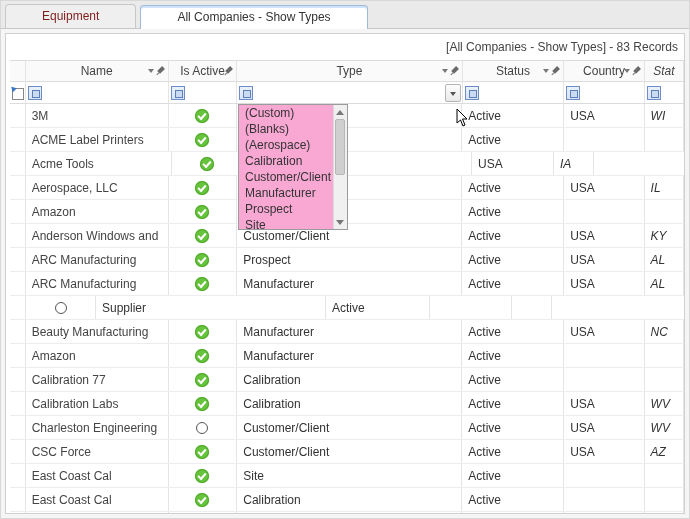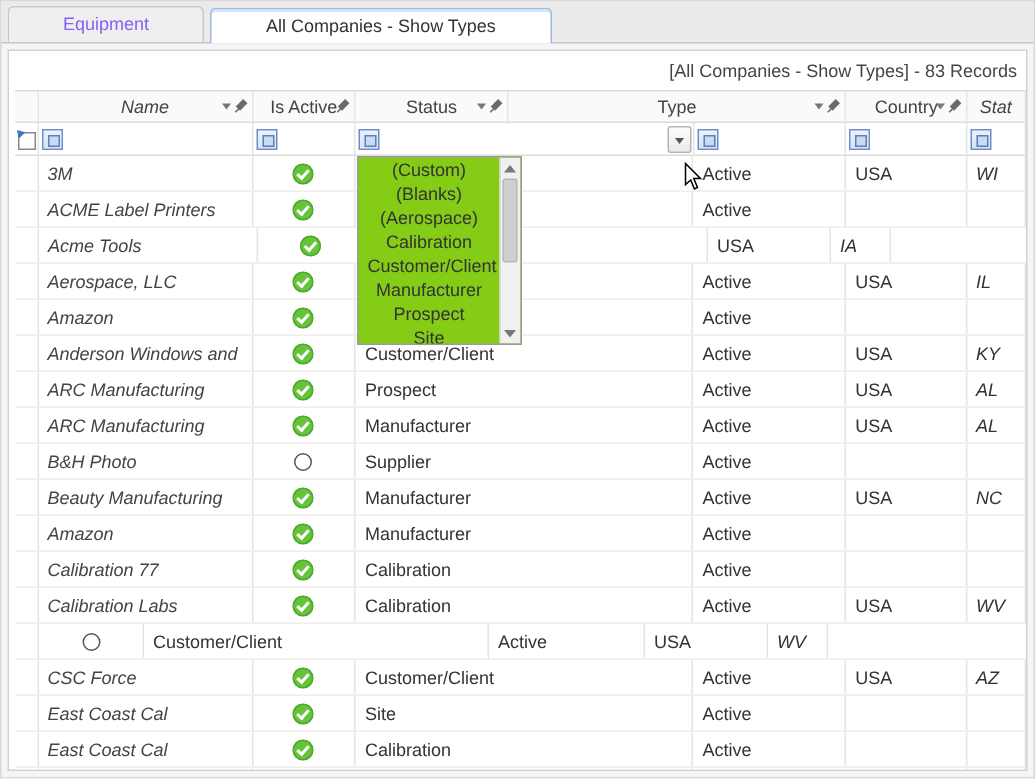--- a/index.html
+++ b/index.html
@@ -33,21 +33,21 @@
     line-height: 22px;
     padding: 0 36px;
     border: 1px solid #c8c8c8;
     border-bottom: none;
     background: #f7f7f7;
     border-radius: 4px 4px 0 0;
     margin-left: 4px;
     position: relative;
     color: #555;
   }
-  .tab.inactive { background: #efefef; color:#8b5cf6;text-align:center; }
+  .tab.inactive { background: #efefef; color:#7f1d1d;text-align:center; }
   .tab.active {
     background: #fff;
     border-color: #9fb9d6;
     box-shadow: inset 0 2px 0 #cfe3fa;
     top: 1px;
     color: #333;
   }
   .workspace {
     flex: 1;
     background: #fff;
@@ -80,21 +80,21 @@
     background: #fafafa;
   }
   .filterrow {
     display: flex;
     height: 22px;
     border-bottom: 1px solid #dcdcdc;
     background: #fff;
   }
   .cell { border-right: 1px solid #e5e5e5; display:flex; align-items:center; }
   .col-sel   { width: 16px; }
-  .col-name  { width: 146px; font-style: italic; }
+  .col-name  { width: 146px; }
   .col-active{ width: 70px; }
   .col-type  { width: 230px; }
   .col-status{ width: 104px; }
   .col-country{ width: 82px; }
   .col-state { width: 40px; font-style: italic; }
   .hdr .cell {
     justify-content: center;
     color: #444;
     position: relative;
     font-weight: 400;
@@ -195,25 +195,24 @@
   }
   .icon-circle {
     width:12px;height:12px;border-radius:50%;
     border:1.5px solid #555;
   }
   .dropdown-popup {
     position:absolute;
     left:232px;
     top:70px;
     width:110px;
-    background:#84cc16;
+    background:#f9a8d4;
     border:1px solid #9b9b9b;
     z-index:50;
     font-size:12px;
-    text-align:center;
   }
   .dropdown-popup .scroll {
     max-height:124px;
     overflow:hidden;
     position:relative;
     padding-right:14px;
   }
   .dropdown-popup .scrollbar{
     position:absolute; right:0; top:0; bottom:0; width:14px;
     background:#f0f0f0; border-left:1px solid #dcdcdc;
@@ -267,30 +266,30 @@
         <div class="cell col-sel"></div>
         <div class="cell col-name">
           <span class="lbl">Name</span>
           <span class="sort-caret"></span>
           <span class="pin"></span>
         </div>
         <div class="cell col-active">
           <span class="lbl">Is Active</span>
           <span class="pin"></span>
         </div>
+        <div class="cell col-type">
+          <span class="lbl">Type</span>
+          <span class="sort-caret"></span>
+          <span class="pin"></span>
+        </div>
         <div class="cell col-status">
           <span class="lbl">Status</span>
           <span class="sort-caret"></span>
           <span class="pin"></span>
         </div>
-        <div class="cell col-type">
-          <span class="lbl">Type</span>
-          <span class="sort-caret"></span>
-          <span class="pin"></span>
-        </div>
         <div class="cell col-country">
           <span class="lbl">Country</span>
           <span class="sort-caret"></span>
           <span class="pin"></span>
         </div>
         <div class="cell col-state">
           <span class="lbl">Stat</span>
         </div>
       </div>
 
@@ -407,21 +406,20 @@
             <div class="cell col-active">
               <span class="icon-check"></span>
             </div>
             <div class="cell col-type">Manufacturer</div>
             <div class="cell col-status">Active</div>
             <div class="cell col-country">USA</div>
             <div class="cell col-state">AL</div>
           </div>
           <div class="row">
             <div class="cell col-sel"></div>
-            <div class="cell col-name">B&amp;H Photo</div>
             <div class="cell col-active">
               <span class="icon-circle"></span>
             </div>
             <div class="cell col-type">Supplier</div>
             <div class="cell col-status">Active</div>
             <div class="cell col-country"></div>
             <div class="cell col-state"></div>
           </div>
           <div class="row">
             <div class="cell col-sel"></div>
@@ -462,20 +460,21 @@
             <div class="cell col-active">
               <span class="icon-check"></span>
             </div>
             <div class="cell col-type">Calibration</div>
             <div class="cell col-status">Active</div>
             <div class="cell col-country">USA</div>
             <div class="cell col-state">WV</div>
           </div>
           <div class="row">
             <div class="cell col-sel"></div>
+            <div class="cell col-name">Charleston Engineering</div>
             <div class="cell col-active">
               <span class="icon-circle"></span>
             </div>
             <div class="cell col-type">Customer/Client</div>
             <div class="cell col-status">Active</div>
             <div class="cell col-country">USA</div>
             <div class="cell col-state">WV</div>
           </div>
           <div class="row">
             <div class="cell col-sel"></div>

